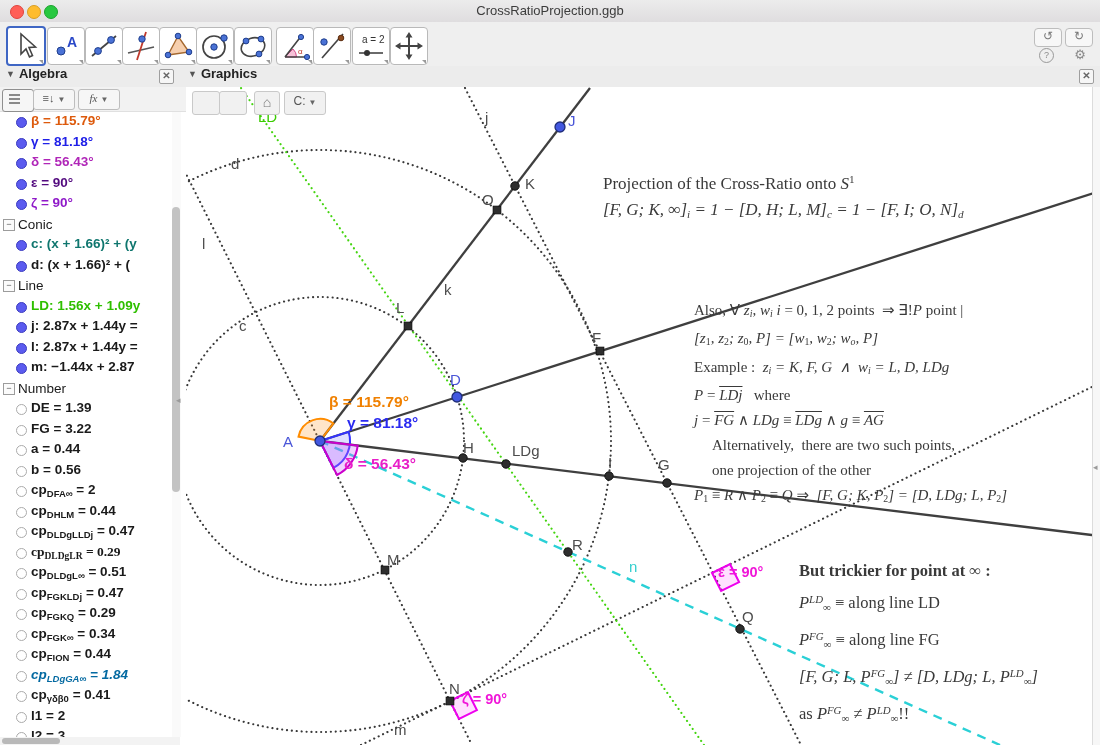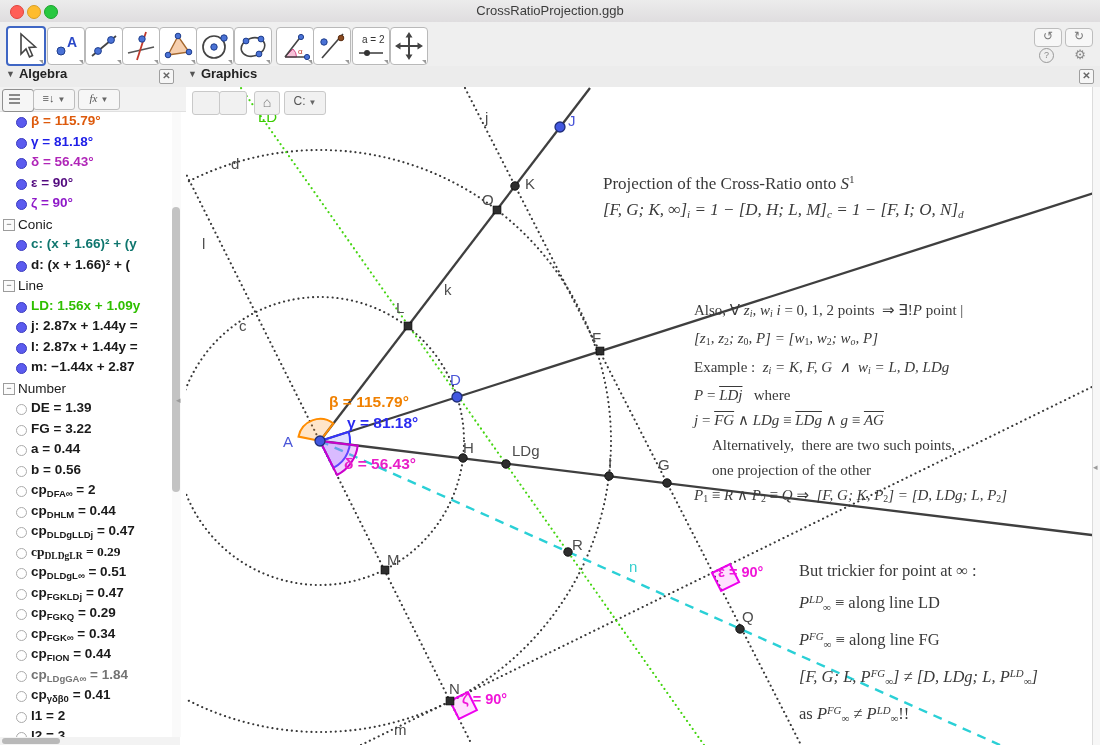--- a/index.html
+++ b/index.html
@@ -288,21 +288,21 @@
         <div class="arow item">
           <span class="marble hollow"></span>
           <span class="atext" style="color: rgb(26, 26, 26);"><span>cp</span><span class="p-sub">FGK∞</span><span> = 0.34</span></span>
         </div>
         <div class="arow item">
           <span class="marble hollow"></span>
           <span class="atext" style="color: rgb(26, 26, 26);"><span>cp</span><span class="p-sub">FION</span><span> = 0.44</span></span>
         </div>
         <div class="arow item">
           <span class="marble hollow"></span>
-          <span class="atext" style="color: #737373;"><span>cp</span><span class="p-sub">LDgGA∞</span><span> = 1.84</span></span>
+          <span class="atext" style="color: #0369a1; font-style: italic;"><span>cp</span><span class="p-sub">LDgGA∞</span><span> = 1.84</span></span>
         </div>
         <div class="arow item">
           <span class="marble hollow"></span>
           <span class="atext" style="color: rgb(26, 26, 26);"><span>cp</span><span class="p-sub">γδβ0</span><span> = 0.41</span></span>
         </div>
         <div class="arow item">
           <span class="marble hollow"></span>
           <span class="atext" style="color: rgb(26, 26, 26);"><span>l1 = 2</span></span>
         </div>
         <div class="arow item">
@@ -389,21 +389,21 @@
           <div class="ln" style="padding-left: 0px;"><span>Also, ∀ </span><span class="s-it">z</span><span class="s-sub s-it">i</span><span>, </span><span class="s-it">w</span><span class="s-sub s-it">i</span><span> </span><span class="s-it">i</span><span> = 0, 1, 2 points  ⇒ ∃!</span><span class="s-it">P</span><span> point |</span></div>
           <div class="ln" style="padding-left: 0px;"><span class="s-it">[z</span><span class="s-sub">1</span><span class="s-it">, z</span><span class="s-sub">2</span><span class="s-it">; z</span><span class="s-sub">0</span><span class="s-it">, P] = [w</span><span class="s-sub">1</span><span class="s-it">, w</span><span class="s-sub">2</span><span class="s-it">; w</span><span class="s-sub s-it">o</span><span class="s-it">, P]</span></div>
           <div class="ln" style="padding-left: 0px;"><span>Example :  </span><span class="s-it">z</span><span class="s-sub s-it">i</span><span class="s-it"> = K, F, G  ∧  w</span><span class="s-sub s-it">i</span><span class="s-it"> = L, D, LDg</span></div>
           <div class="ln" style="padding-left: 0px;"><span class="s-it">P</span><span> = </span><span class="s-it s-ov">LDj</span><span>   where</span></div>
           <div class="ln" style="padding-left: 0px;"><span class="s-it">j</span><span> = </span><span class="s-it s-ov">FG</span><span> ∧ </span><span class="s-it">LDg</span><span> ≡ </span><span class="s-it s-ov">LDg</span><span> ∧ </span><span class="s-it">g</span><span> ≡ </span><span class="s-it s-ov">AG</span></div>
           <div class="ln" style="padding-left: 18px;"><span>Alternatively,  there are two such points,</span></div>
           <div class="ln" style="padding-left: 18px;"><span>one projection of the other</span></div>
           <div class="ln" style="padding-left: 0px;"><span class="s-it">P</span><span class="s-sub">1</span><span> ≡ </span><span class="s-it">R</span><span> ∧ </span><span class="s-it">P</span><span class="s-sub">2</span><span> ≡ </span><span class="s-it">Q</span><span> ⇒  </span><span class="s-it">[F, G; K, P</span><span class="s-sub">2</span><span class="s-it">] = [D, LDg; L, P</span><span class="s-sub">2</span><span class="s-it">]</span></div>
         </div>
         <div class="note" style="left: 799px; top: 556px; font-size: 16.5px; line-height: 29px;">
-          <div class="ln" style="padding-left: 0px;"><span>But trickier for point at ∞ :</span></div>
+          <div class="ln" style="padding-left: 0px; font-weight: bold;"><span>But trickier for point at ∞ :</span></div>
           <div class="ln" style="padding-left: 0px;"><span class="s-it">P</span><span class="s-sup s-it">LD</span><span class="s-sub">∞</span><span> ≡ along line LD</span></div>
           <div class="ln" style="padding-left: 0px;"><span class="s-it">P</span><span class="s-sup s-it">FG</span><span class="s-sub">∞</span><span> ≡ along line FG</span></div>
           <div class="ln" style="padding-left: 0px;"><span class="s-it">[F, G; L, P</span><span class="s-sup s-it">FG</span><span class="s-sub">∞</span><span class="s-it">] ≠ [D, LDg; L, P</span><span class="s-sup s-it">LD</span><span class="s-sub">∞</span><span class="s-it">]</span></div>
           <div class="ln" style="padding-left: 0px;"><span>as </span><span class="s-it">P</span><span class="s-sup s-it">FG</span><span class="s-sub">∞</span><span> ≠ </span><span class="s-it">P</span><span class="s-sup s-it">LD</span><span class="s-sub">∞</span><span>!!</span></div>
         </div>
       </div>
     <div class="gfxstyle">
       <div class="gsb" style="left:0;width:26px;">
         
       </div>

